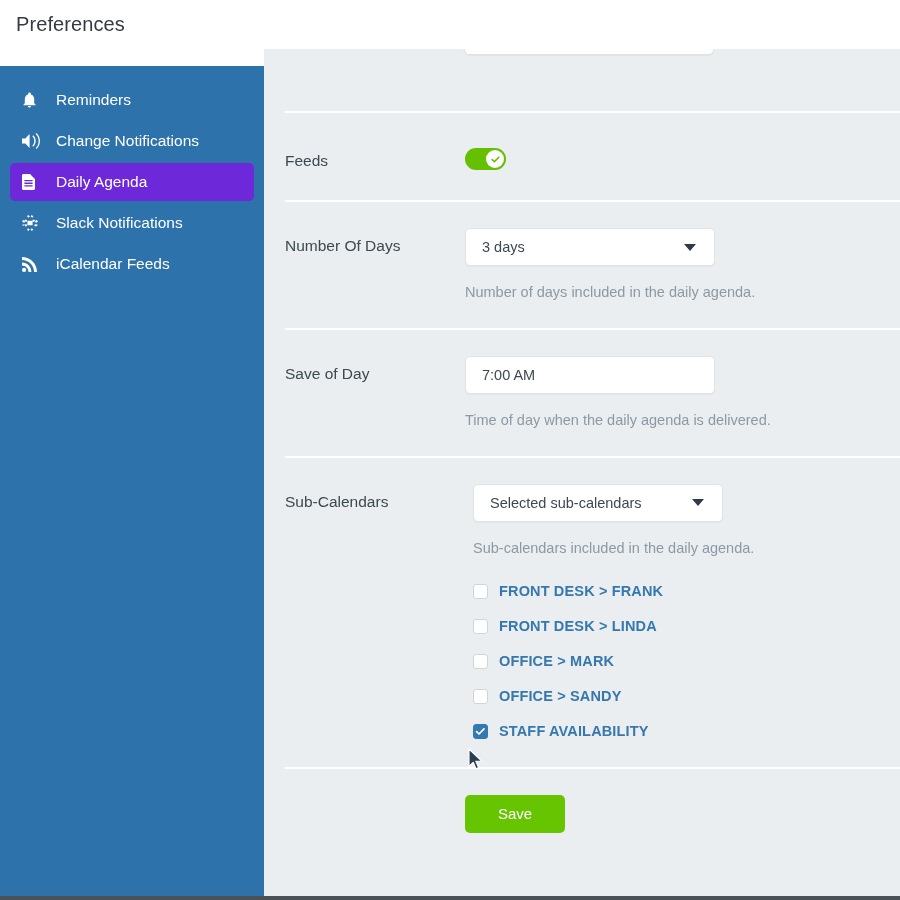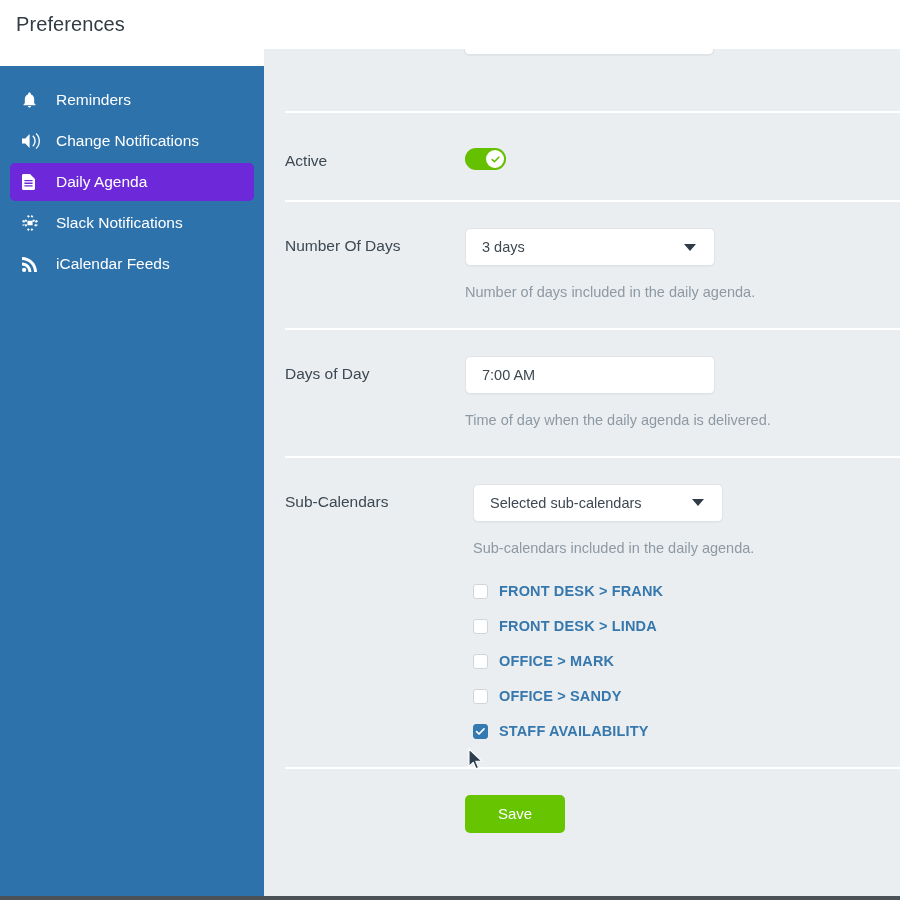--- a/index.html
+++ b/index.html
@@ -308,21 +308,21 @@
   </nav>
 
   <main class="main">
 
     <div class="clipped-field"></div>
 
     <div class="divider" style="margin-top:62px"></div>
 
     <div class="row">
       <div class="field" style="padding-top:30px;padding-bottom:30px;">
-        <div class="field-label">Active</div>
+        <div class="field-label">Feeds</div>
         <div class="field-control">
           <div class="toggle">
             <div class="toggle-knob">
               <svg width="13" height="13" viewBox="0 0 13 13">
                 <circle cx="6.5" cy="6.5" r="6.5" fill="#ffffff"></circle>
                 <path d="M3.2 6.6l2.2 2.2 4.4-4.6" stroke="#65c100" stroke-width="1.6" fill="none" stroke-linecap="round" stroke-linejoin="round"></path>
               </svg>
             </div>
           </div>
         </div>
@@ -341,21 +341,21 @@
           </div>
           <div class="helper">Number of days included in the daily agenda.</div>
         </div>
       </div>
     </div>
 
     <div class="divider"></div>
 
     <div class="row">
       <div class="field">
-        <div class="field-label">Days of Day</div>
+        <div class="field-label">Save of Day</div>
         <div class="field-control">
           <div class="text-input">
             <span>7:00 AM</span>
           </div>
           <div class="helper">Time of day when the daily agenda is delivered.</div>
         </div>
       </div>
     </div>
 
     <div class="divider"></div>

